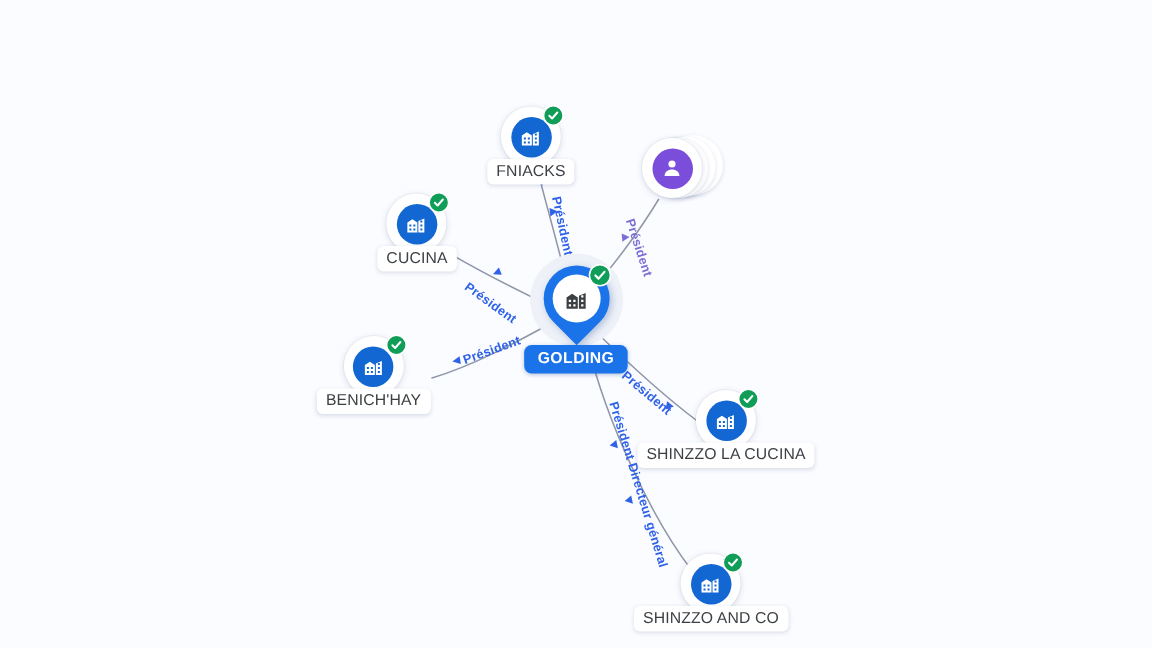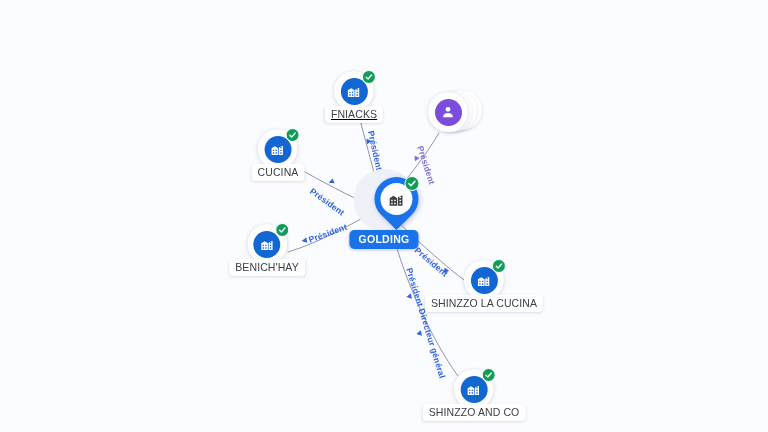--- a/index.html
+++ b/index.html
@@ -127,21 +127,21 @@
     height: 40px;
   }
   .node.group .node-disc { position: absolute; top: 0; left: 0; }
 
   
   .pin-node {
     position: absolute;
     transform: translate(-50%, -50%);
     display: flex;
     flex-direction: column;
-    align-items: flex-end;
+    align-items: center;
   }
   .pin-halo {
     position: absolute;
     width: 62px;
     height: 62px;
     border-radius: 50%;
     background: #eef1f8;
     top: -8px;
     left: 50%;
     transform: translateX(-50%);
@@ -248,21 +248,21 @@
   <div class="edge-label person" style="left:420px; top:146px; transform: translate(0,-50%) rotate(72deg);">Président</div>
 
   <div class="edge-label" style="left:311px; top:190px; transform: translate(0,-50%) rotate(36deg);">Président</div>
 
   <div class="edge-label" style="left:309px; top:240px; transform: translate(0,-50%) rotate(-20deg);">Président</div>
 
   <div class="edge-label" style="left:416px; top:249px; transform: translate(0,-50%) rotate(40deg);">Président</div>
 
   <div class="edge-label" style="left:409px; top:268px; transform: translate(0,-50%) rotate(73deg);">Président Directeur général</div>
 
-  <div class="node" style="left:354px; top:97px;text-decoration:underline;">
+  <div class="node" style="left:354px; top:97px;">
     <div class="node-disc">
       <div class="node-inner">
         <svg width="16" height="16" viewBox="0 0 24 24" fill="#ffffff">
           <path d="M3 21V11l5-3.2L13 11v10H3zm2-2h2v-2H5v2zm4 0h2v-2H9v2zm-4-4h2v-2H5v2zm4 0h2v-2H9v2zM14 21V9.6l6-2.6V21h-6zm2-2h2v-2h-2v2zm0-4h2v-2h-2v2zm0-4h2V9h-2v2z"></path>
         </svg>
       </div>
       <div class="badge">
         <svg width="8" height="8" viewBox="0 0 24 24" fill="none" stroke="#ffffff" stroke-width="4" stroke-linecap="round" stroke-linejoin="round">
           <path d="M4 12.5 L9.5 18 L20 6"></path>
         </svg>
@@ -296,21 +296,21 @@
       </div>
       <div class="badge">
         <svg width="8" height="8" viewBox="0 0 24 24" fill="none" stroke="#ffffff" stroke-width="4" stroke-linecap="round" stroke-linejoin="round">
           <path d="M4 12.5 L9.5 18 L20 6"></path>
         </svg>
       </div>
     </div>
     <div class="name-chip">CUCINA</div>
   </div>
 
-  <div class="node" style="left:267px; top:250px;">
+  <div class="node" style="left:249px; top:250px;">
     <div class="node-disc">
       <div class="node-inner">
         <svg width="16" height="16" viewBox="0 0 24 24" fill="#ffffff">
           <path d="M3 21V11l5-3.2L13 11v10H3zm2-2h2v-2H5v2zm4 0h2v-2H9v2zm-4-4h2v-2H5v2zm4 0h2v-2H9v2zM14 21V9.6l6-2.6V21h-6zm2-2h2v-2h-2v2zm0-4h2v-2h-2v2zm0-4h2V9h-2v2z"></path>
         </svg>
       </div>
       <div class="badge">
         <svg width="8" height="8" viewBox="0 0 24 24" fill="none" stroke="#ffffff" stroke-width="4" stroke-linecap="round" stroke-linejoin="round">
           <path d="M4 12.5 L9.5 18 L20 6"></path>
         </svg>

